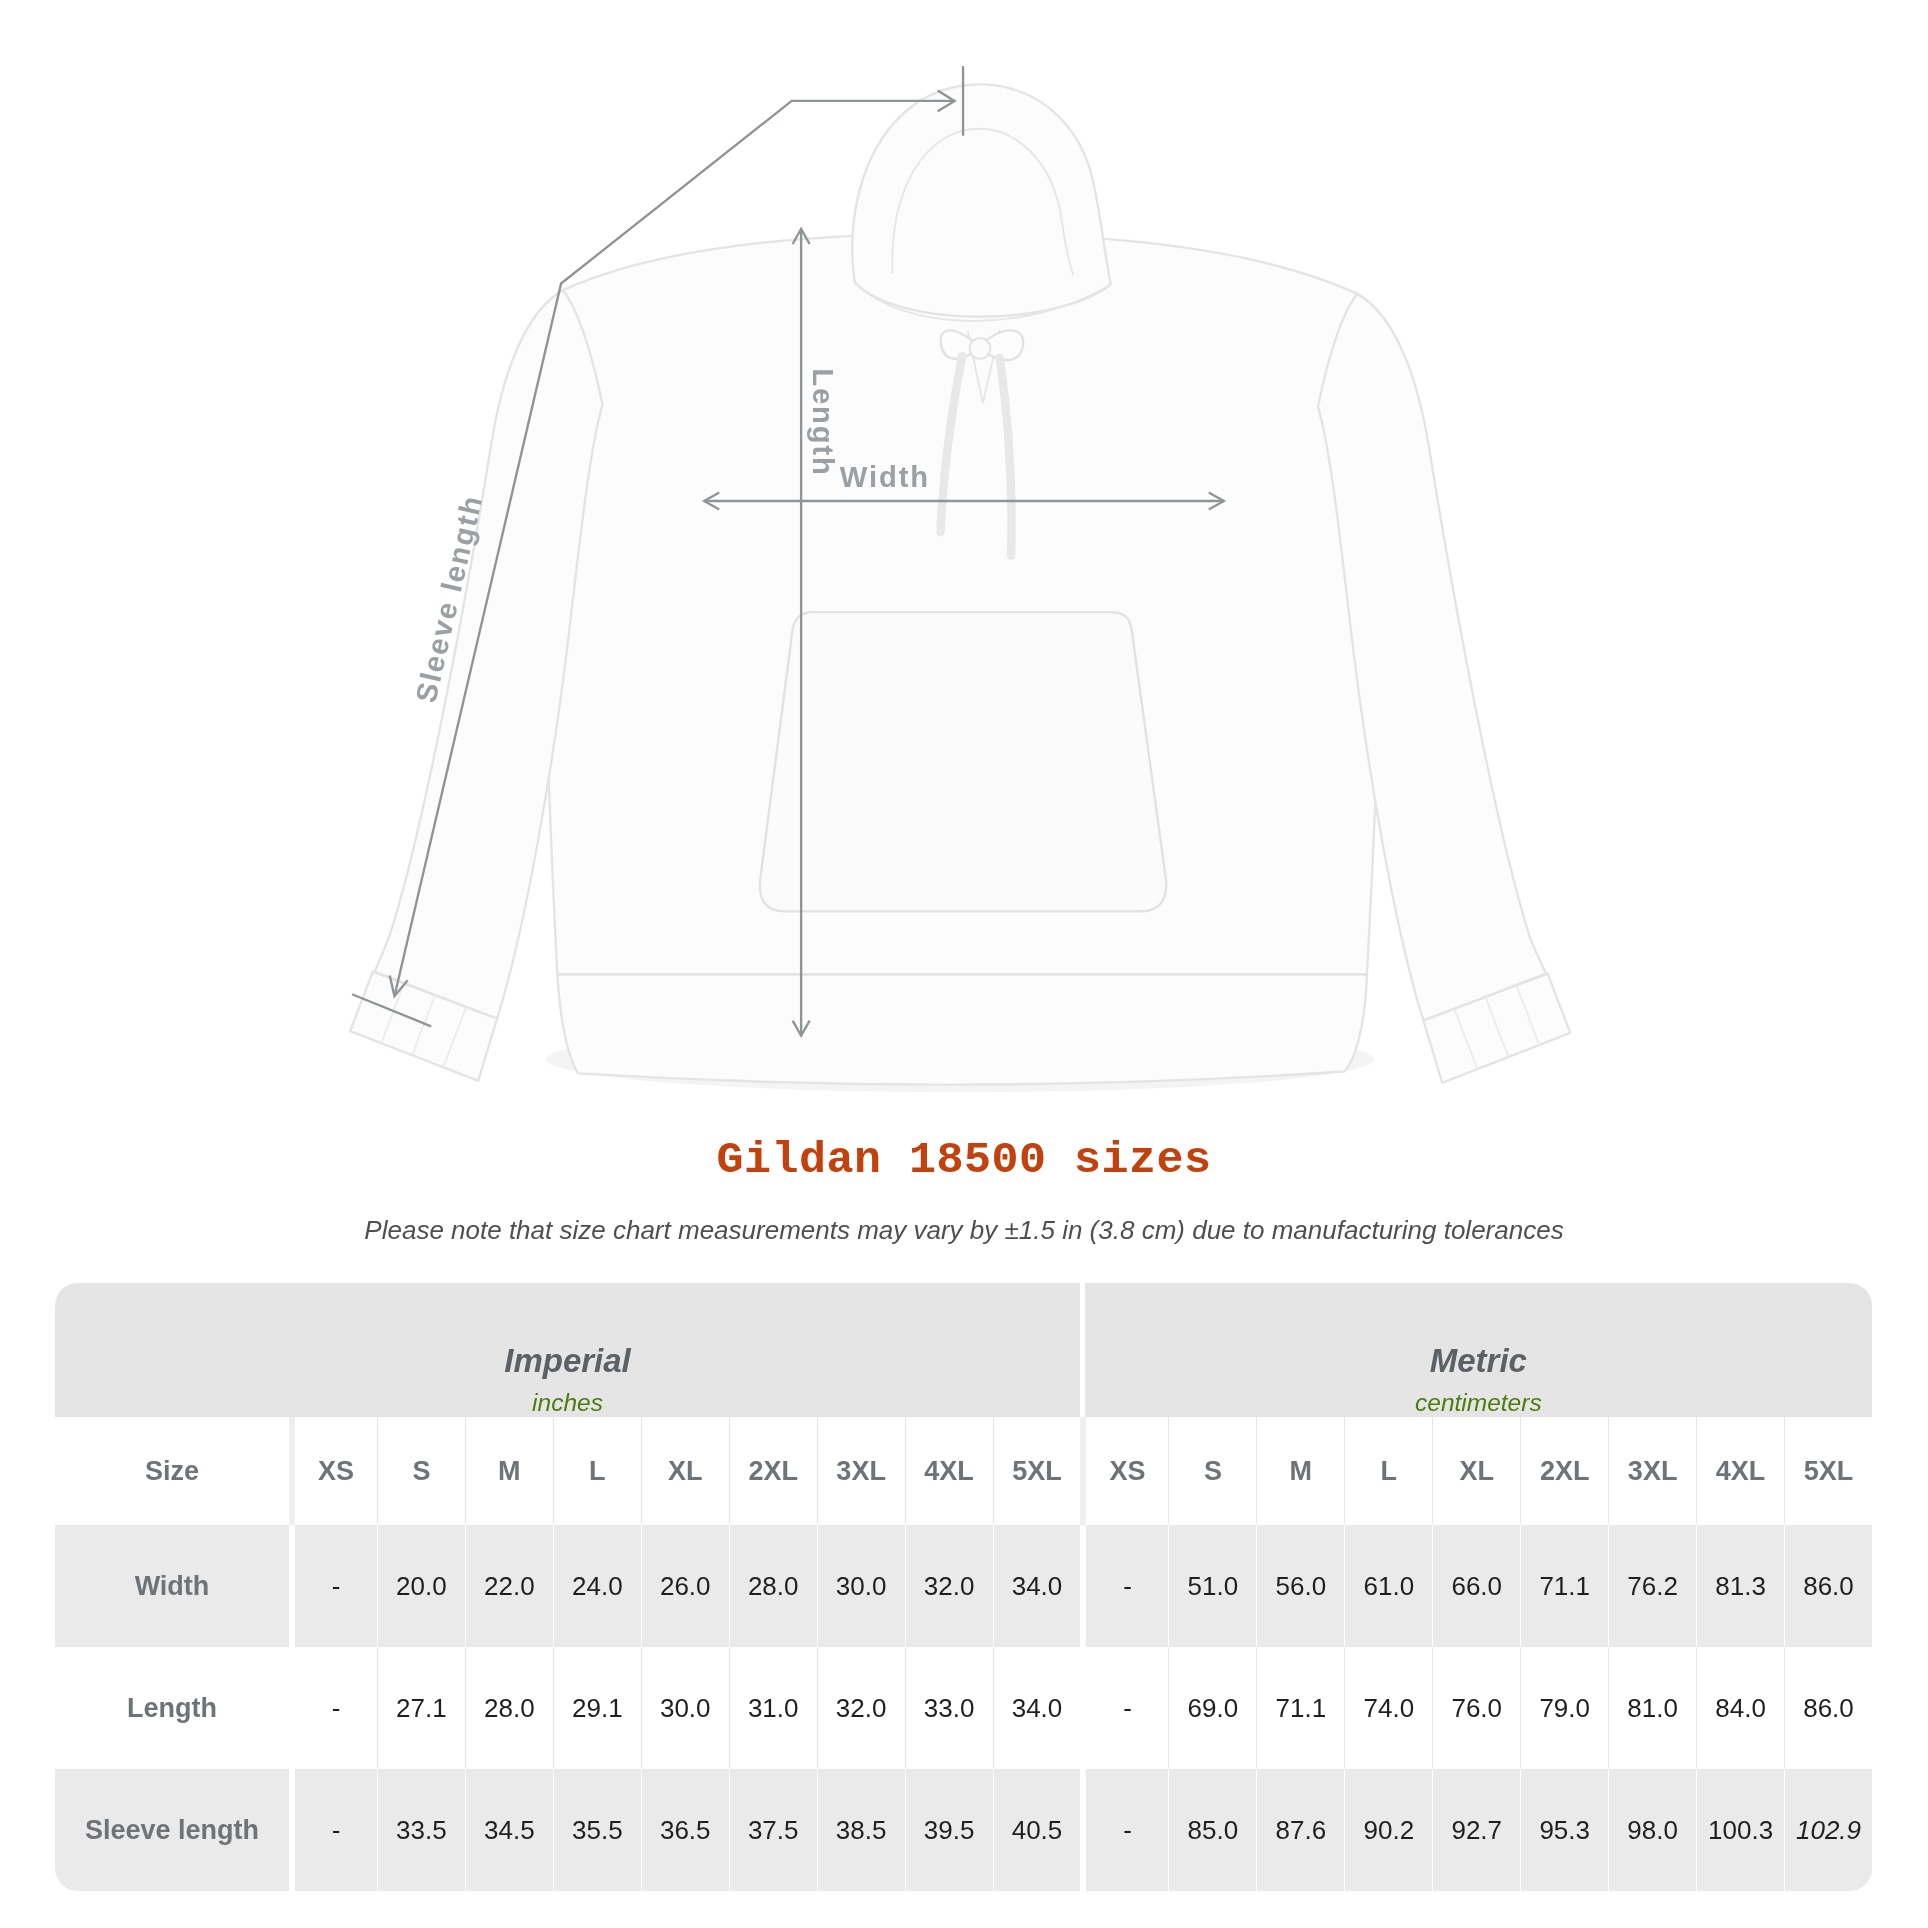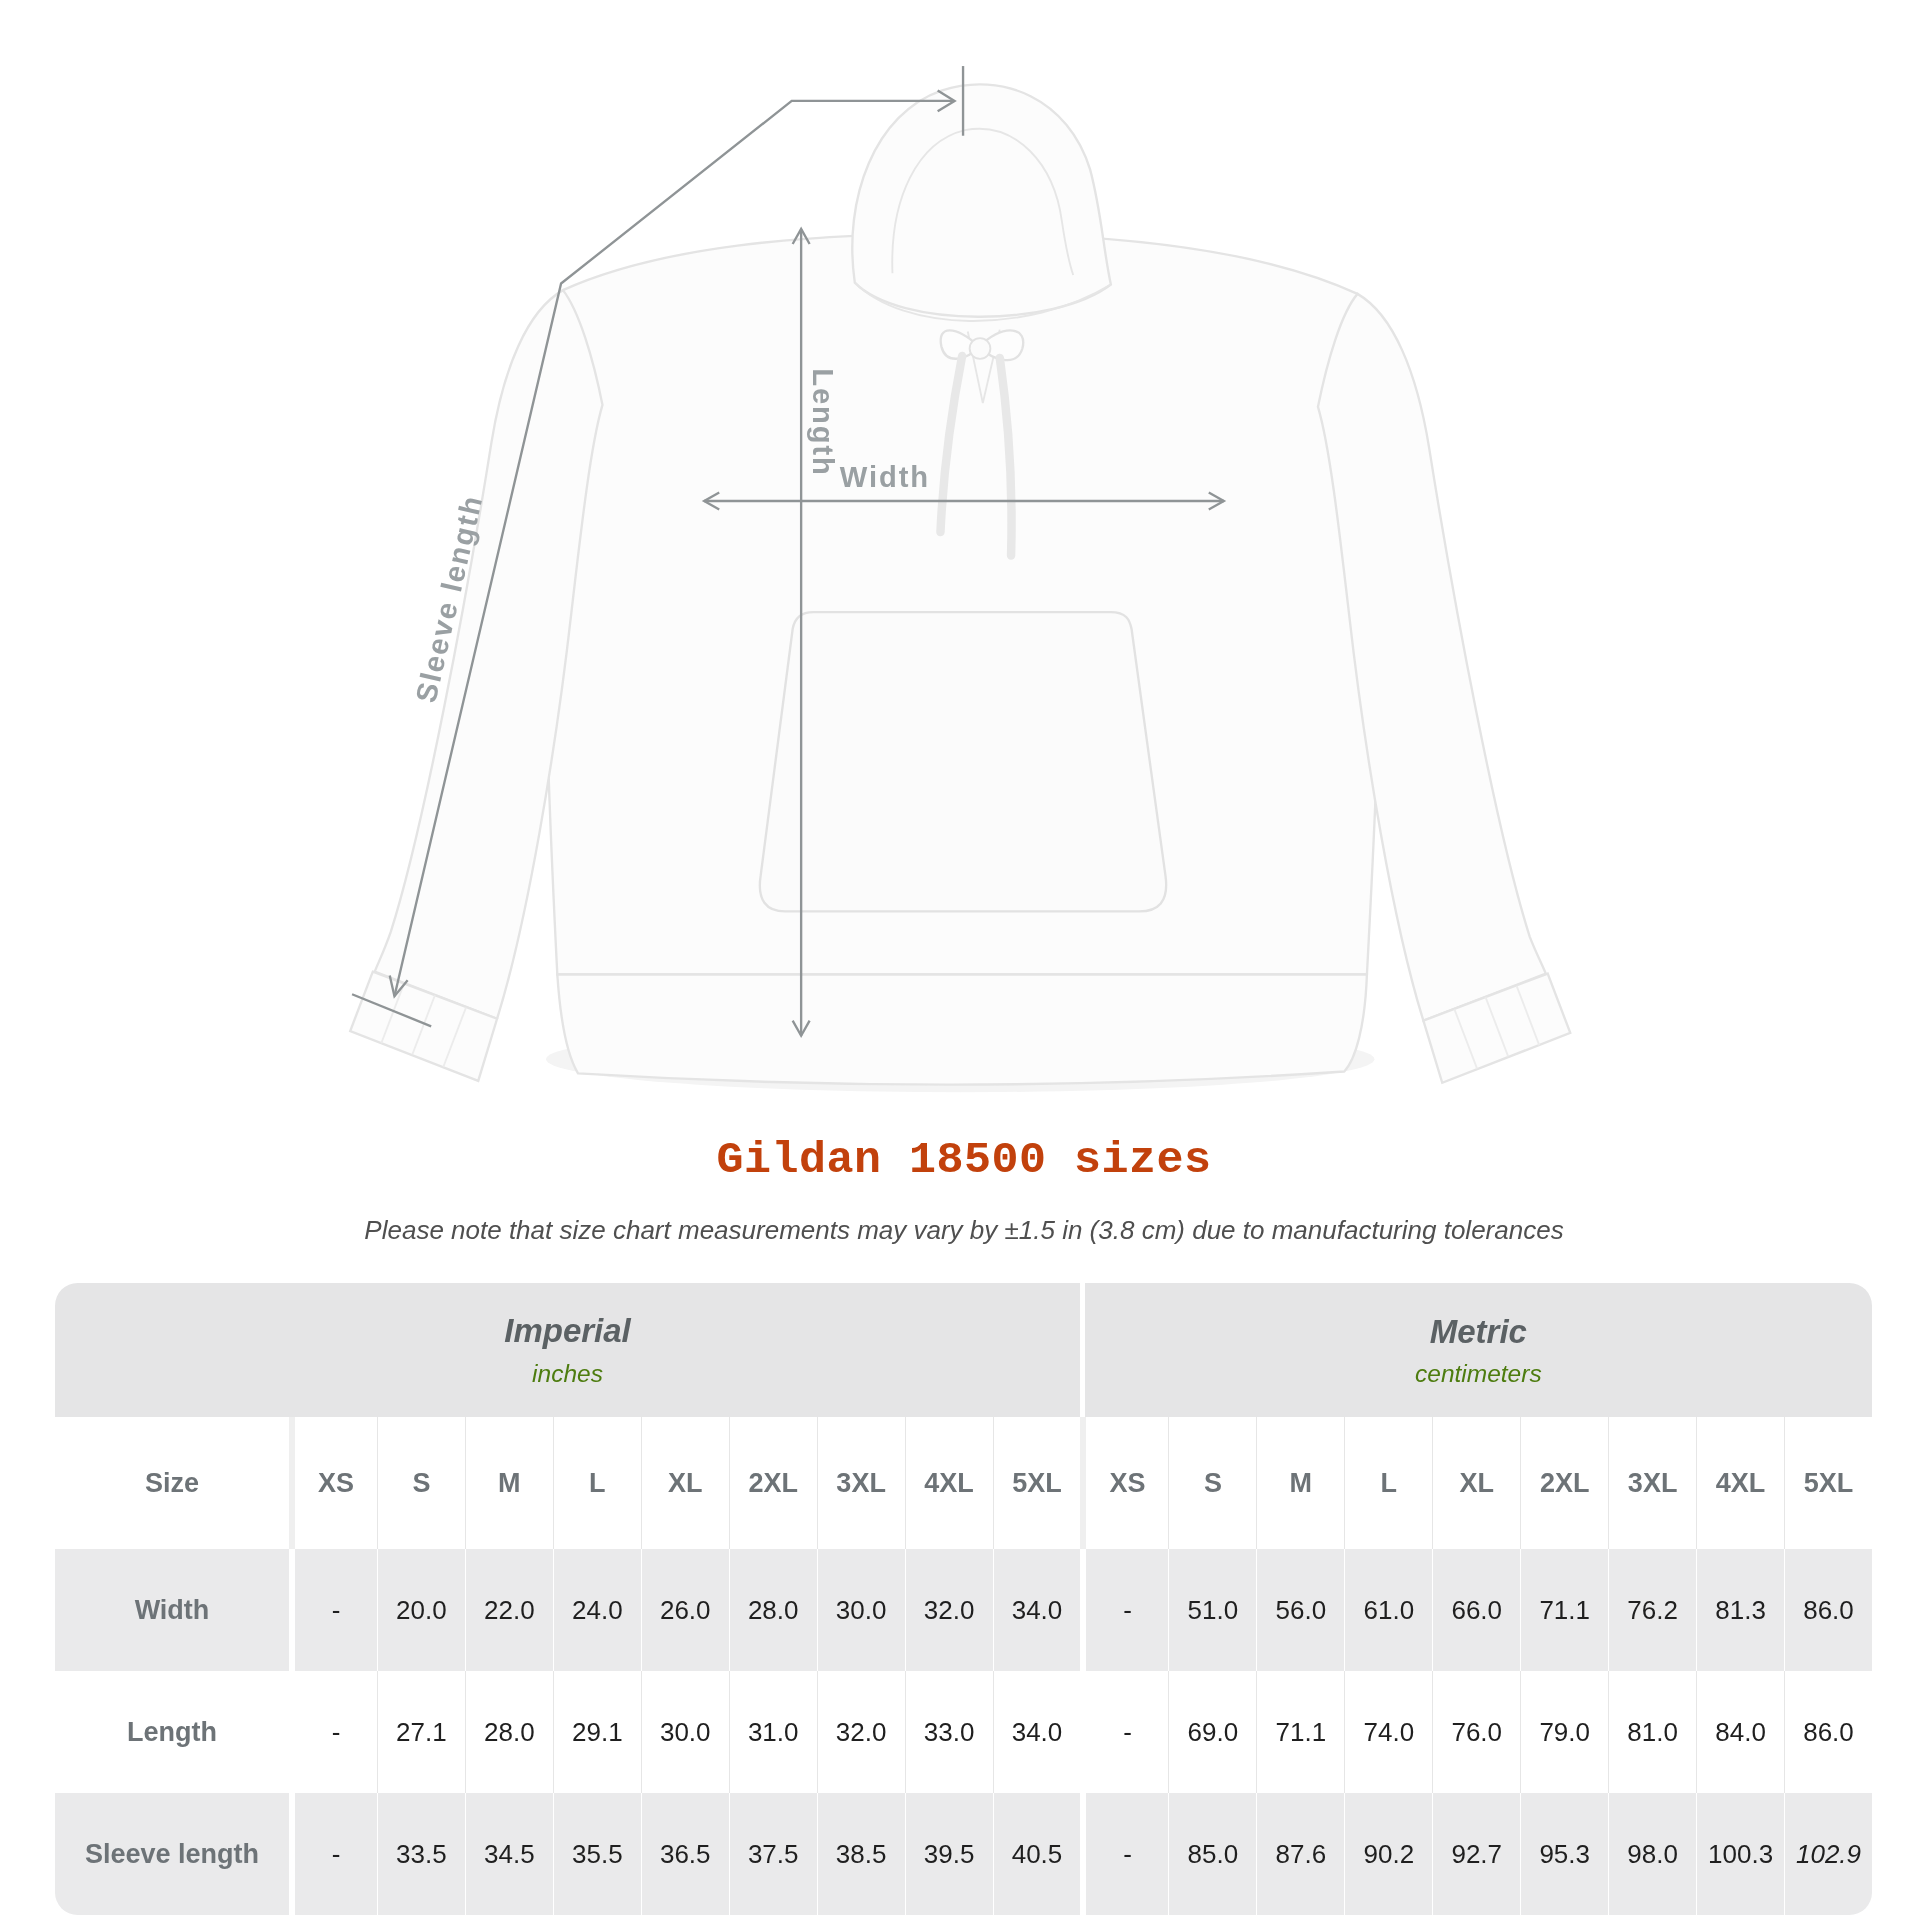--- a/index.html
+++ b/index.html
@@ -16,28 +16,28 @@
   }
   .subtitle{
     position:absolute;left:0;top:1215px;width:100%;text-align:center;
     font-size:26px;font-style:italic;color:#4f4f4f;
   }
   
   .tbl{position:absolute;left:55px;top:1283px;width:1817px;}
   .band-row{display:flex;gap:4.7px;}
   .band{
     background:#e5e5e6;height:134px;display:flex;flex-direction:column;
-    align-items:center;justify-content:center;gap:9.4px;
+    align-items:center;justify-content:flex-end;gap:9.4px;
   }
   .band.imperial{width:1025px;border-top-left-radius:22.6px;}
   .band.metric{flex:1;border-top-right-radius:22.6px;gap:9px;}
   .band .uname{font-size:33px;font-weight:bold;font-style:italic;color:#5b6164;}
   .band .uunit{font-size:24.5px;font-style:italic;color:#4d7c0f;}
   .row{display:grid;grid-template-columns:234px repeat(18,1fr);}
-  .header-row{height:132px;background:#ffffff;}
+  .header-row{height:108px;background:#ffffff;}
   .data-row{height:122px;}
   .cell{display:flex;align-items:center;justify-content:center;font-size:26px;color:#1f1f1f;}
   .colhead,.rowlabel{font-weight:bold;color:#6d7377;font-size:27px;}
   .row-gray .cell{background:#eaeaeb;}
   .header-row .cell + .cell,
   .row-white .cell + .cell{border-left:1.9px solid #e6e6e6;}
   .row-gray .cell + .cell{border-left:1.9px solid #ffffff;}
   .data-row .cell.gap{border-left:6.6px solid #ffffff;}
   .header-row .cell.gap{border-left:6.6px solid #efefef;}
   .row-last .cell:first-child{border-bottom-left-radius:22.6px;}

